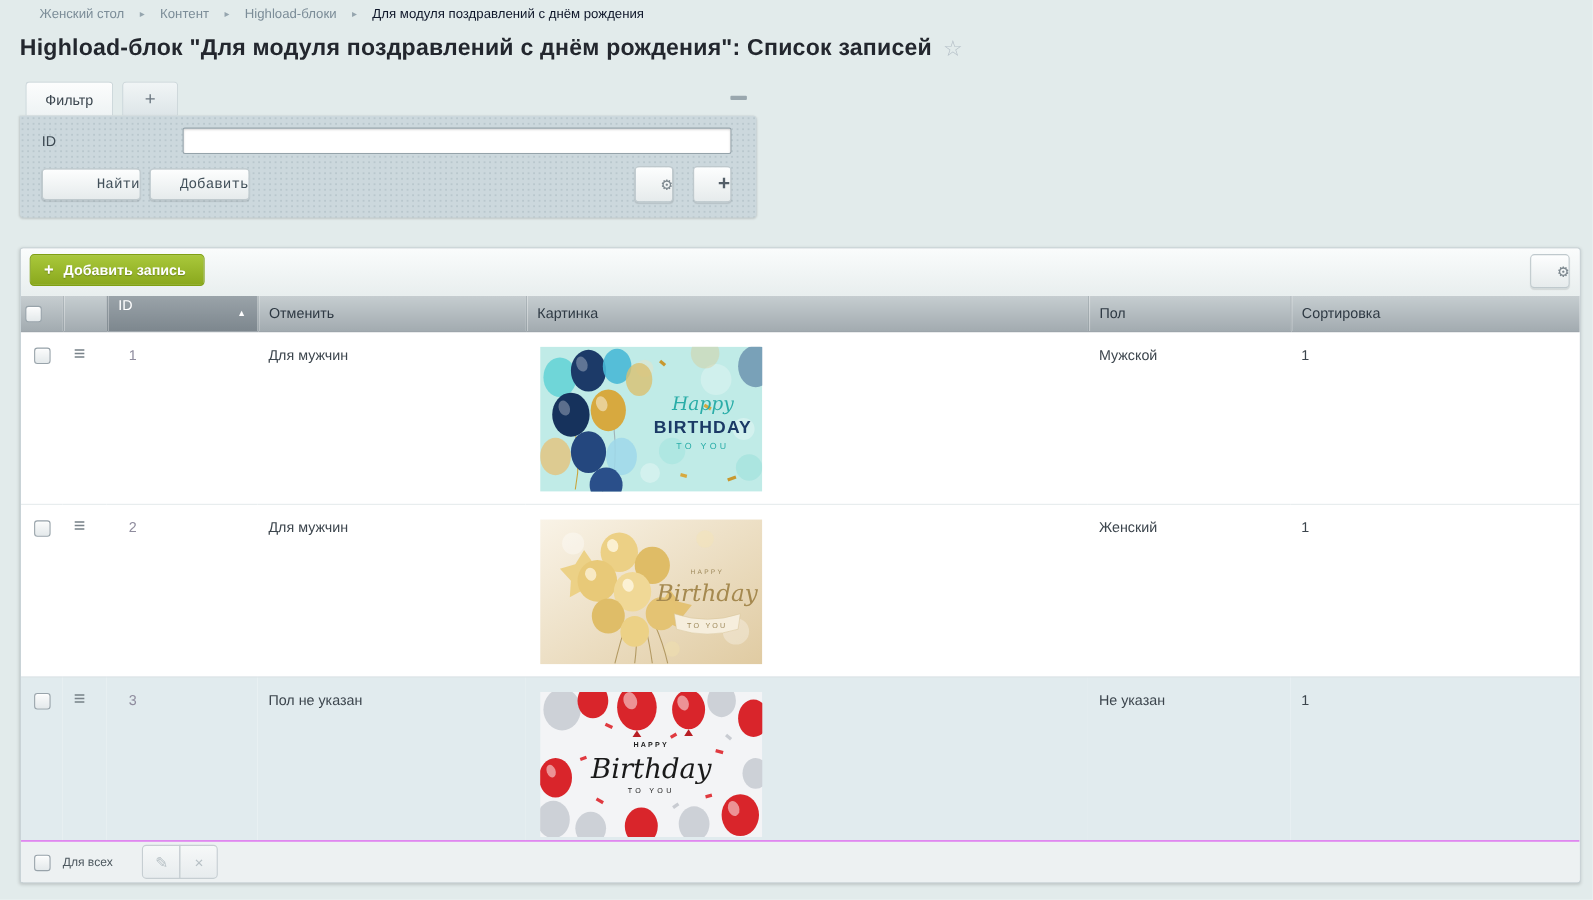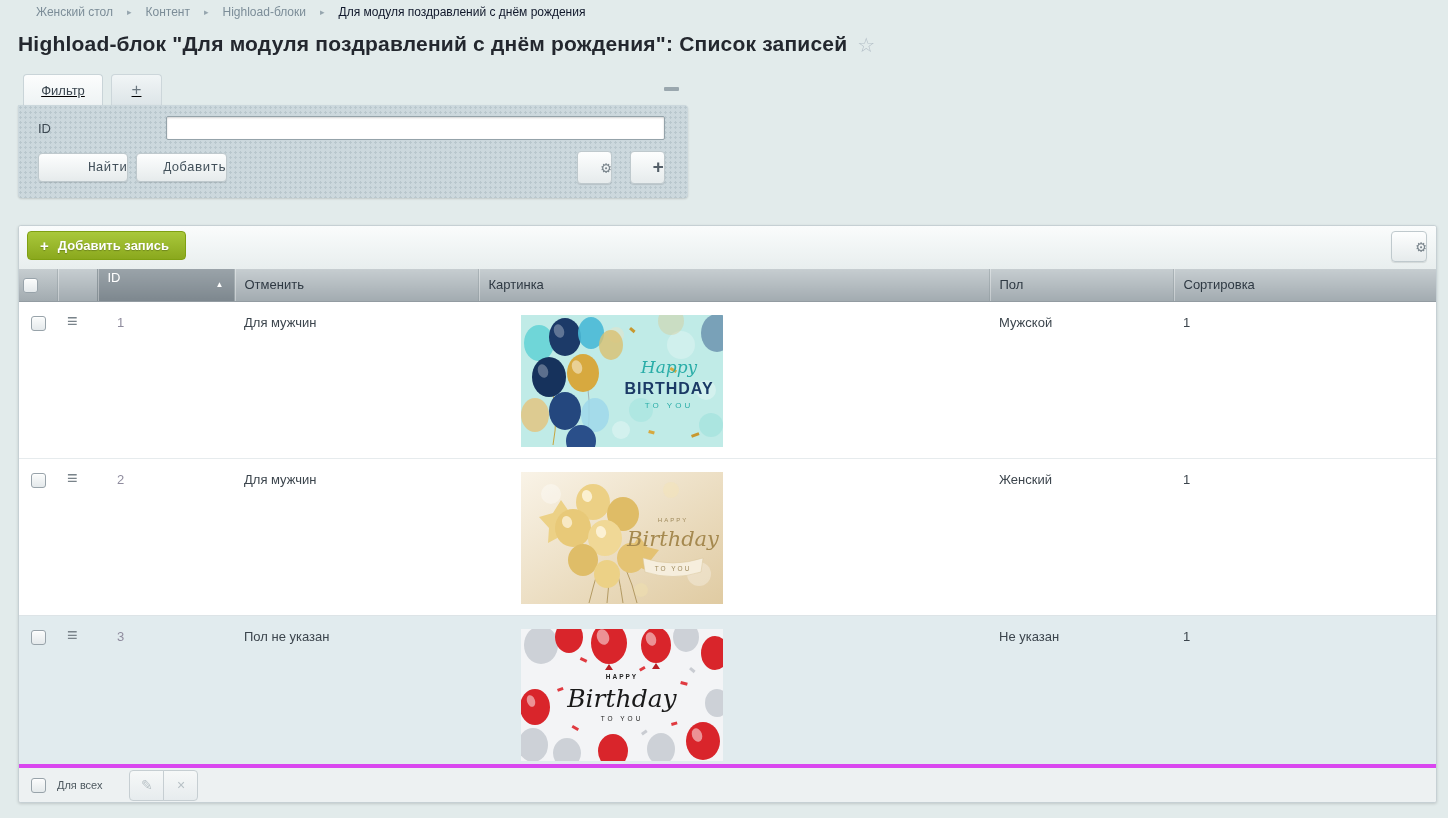--- a/index.html
+++ b/index.html
@@ -13,21 +13,21 @@
   
   .breadcrumbs { position:absolute; left:36px; top:5px; display:flex; align-items:center; gap:14px; font-size:12px; color:#7c8d98; }
   .crumb { cursor:pointer; }
   .crumb.current { color:#0f172a; }
   .crumb-sep { color:#95a5ae; font-size:9px; }
   
   .page-title-wrap { position:absolute; left:18px; top:32px; display:flex; align-items:flex-start; gap:10px; }
   .page-title { font-size:21px; font-weight:bold; color:#23272e; letter-spacing:.2px; }
   .fav-star { color:#b4bfc7; font-size:20px; line-height:26px; cursor:pointer; }
   
-  .filter-tabs { position:absolute; left:23px; top:74px; display:flex; gap:8px;text-decoration:underline; }
+  .filter-tabs { position:absolute; left:23px; top:74px; display:flex; gap:8px; }
   .ftab { height:31px; border-radius:4px 4px 0 0; display:flex; align-items:center; justify-content:center; font-size:13px; cursor:pointer; }
   .ftab.active { width:80px; background:linear-gradient(#fcfdfd,#eef3f4); border:1px solid #c9d4d8; border-bottom:none; color:#3a454e; }
   .ftab.add-tab { width:51px; background:linear-gradient(#f1f5f6,#dde5e8); border:1px solid #ccd6da; border-bottom:none; color:#6b7780; font-size:17px; }
   .collapse-dash { position:absolute; left:664px; top:87px; width:15px; height:4px; background:#9aa7ae; border-radius:1px; cursor:pointer; }
   .filter-body {
     position:absolute; left:18px; top:105px; width:670px; height:93px;
     background-color:#ccd8dd;
     background-image:radial-gradient(#b9c7cd 1px, rgba(0,0,0,0) 1.2px);
     background-size:5px 5px;
     border-radius:0 4px 4px 4px;
@@ -77,25 +77,25 @@
   td.cell-id, th.col-id { padding-left:20px; }
   td.cell-id { color:#8f8c9e; }
   .cell-check, .th-check { text-align:center; padding-left:4px !important; padding-right:4px !important; }
   .menu-icon { color:#79838a; font-size:18px; line-height:13px; cursor:pointer; display:inline-block; }
   .cbx {
     -webkit-appearance:none; appearance:none; width:15px; height:15px;
     border:1px solid #98a3aa; border-radius:3px;
     background:linear-gradient(#fbfcfc,#e4e9eb); box-shadow:inset 0 1px 1px rgba(255,255,255,.8);
     cursor:pointer; vertical-align:top; margin-top:1px;
   }
-  .img-wrap { margin-left:3px; width:232px; height:132px; overflow:hidden;text-align:right; }
+  .img-wrap { margin-left:3px; width:232px; height:132px; overflow:hidden; }
   
   .grid-footer {
     position:absolute; left:0; bottom:0; width:100%; height:38px;
-    background:#edf1f2; border-top:4px solid #d946ef;
+    background:#edf1f2; border-top:1px solid #d946ef;
     display:flex; align-items:center; padding-left:12px;
   }
   .footer-label { font-size:11px; color:#4d585f; margin-left:11px; }
   .action-group { display:flex; margin-left:27px; }
   .action-btn {
     width:35px; height:31px; background:linear-gradient(#f6f8f8,#e7ecee);
     border:1px solid #c6ced2; color:#b7c0c5; font-size:14px; cursor:default; font-family:inherit;
   }
   .action-btn.first { border-radius:4px 0 0 4px; }
   .action-btn.last { border-radius:0 4px 4px 0; margin-left:-1px; }

